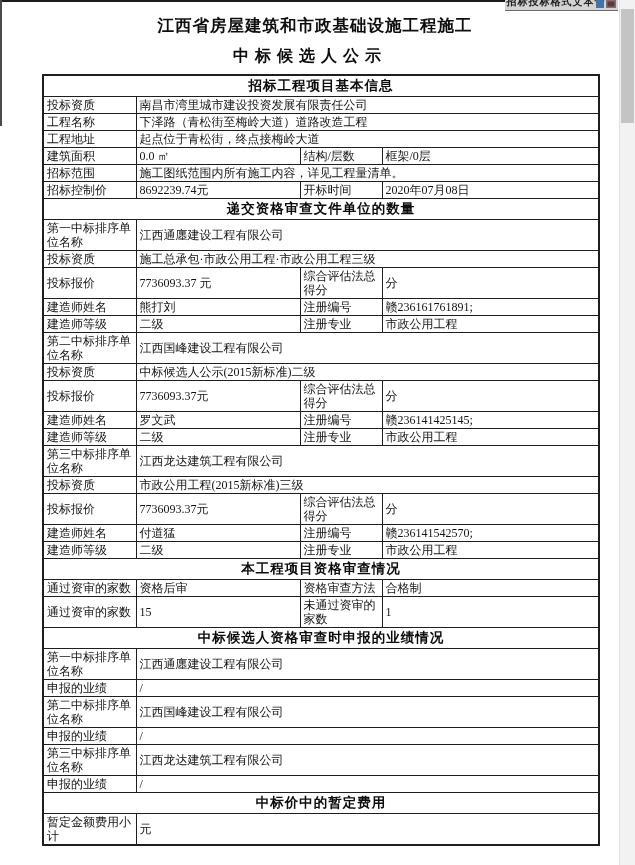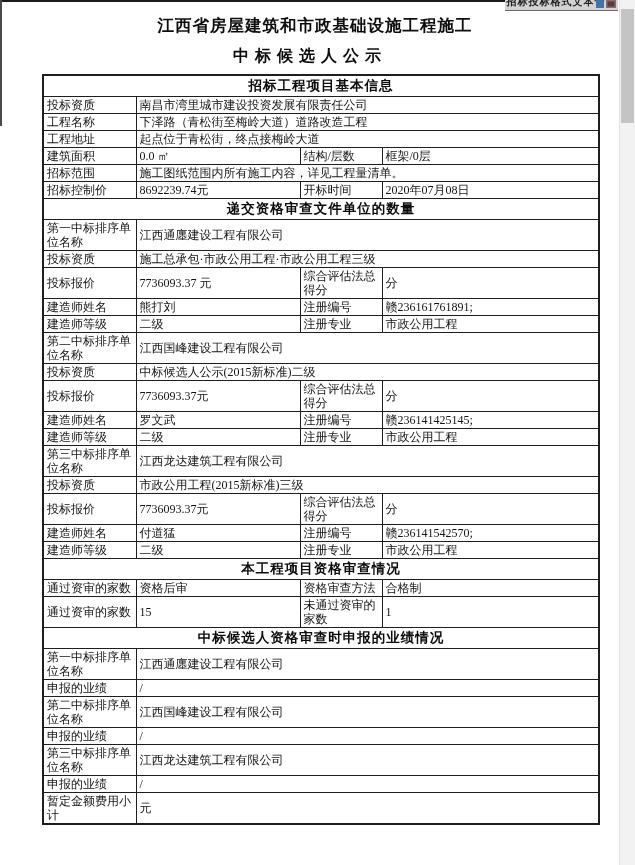--- a/index.html
+++ b/index.html
@@ -241,18 +241,21 @@
         </tr>
         <tr>
           <td class="lbl">第三中标排序单位名称</td>
           <td colspan="3" class="val">江西龙达建筑工程有限公司</td>
         </tr>
         <tr>
           <td class="lbl">申报的业绩</td>
           <td colspan="3" class="val">/</td>
         </tr>
         <tr>
+          <td colspan="4" class="hdr">中标价中的暂定费用</td>
+        </tr>
+        <tr>
           <td class="lbl">暂定金额费用小计</td>
           <td colspan="3" class="val">元</td>
         </tr>
       </tbody>
   </table>
 </div>
 
 </body></html>

